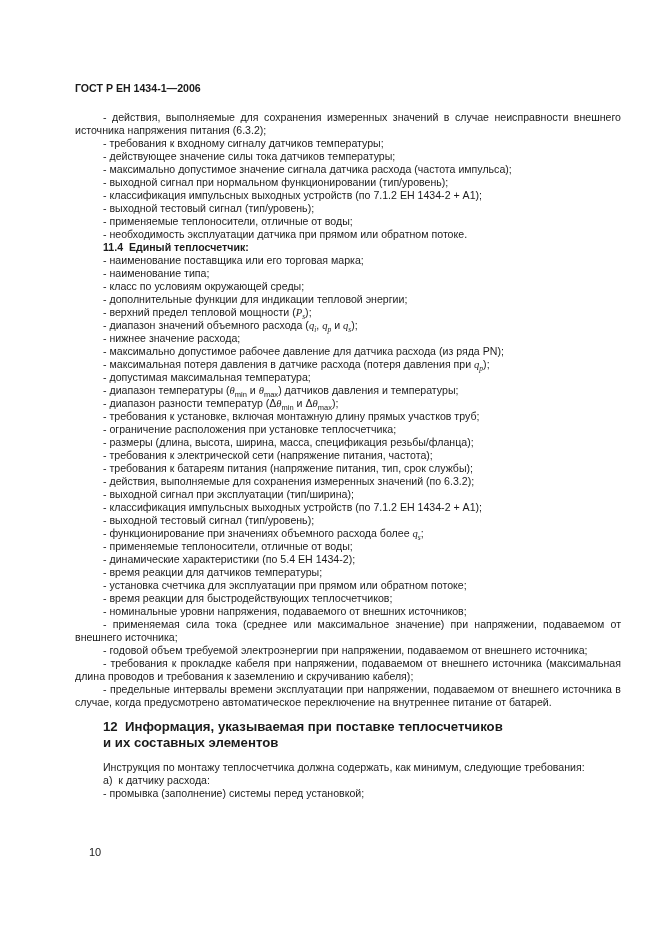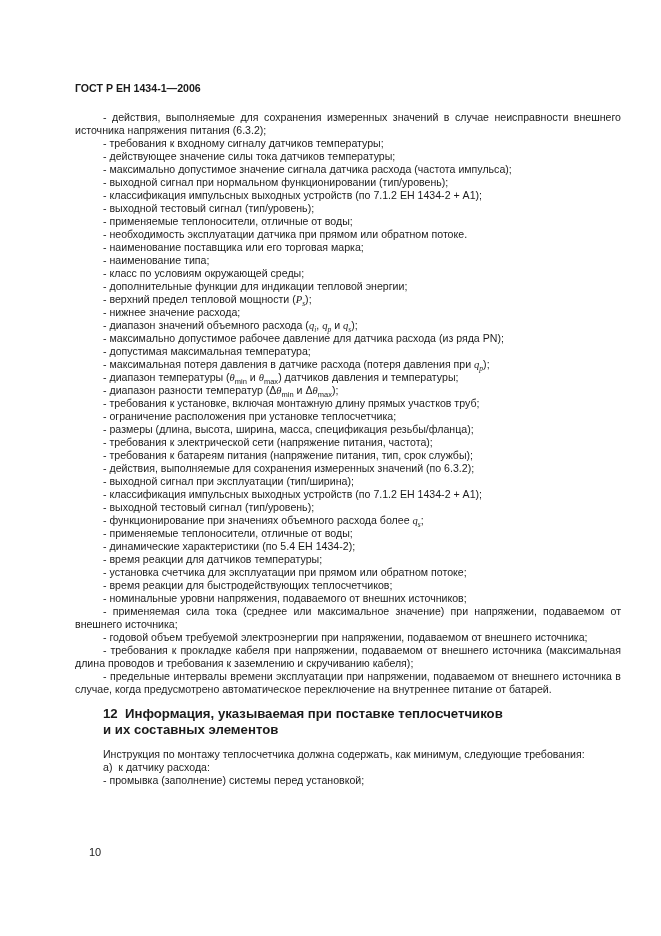--- a/index.html
+++ b/index.html
@@ -75,32 +75,33 @@
         <p>- требования к входному сигналу датчиков температуры;</p>
         <p>- действующее значение силы тока датчиков температуры;</p>
         <p>- максимально допустимое значение сигнала датчика расхода (частота импульса);</p>
         <p>- выходной сигнал при нормальном функционировании (тип/уровень);</p>
         <p>- классификация импульсных выходных устройств (по 7.1.2 ЕН 1434-2 + А1);</p>
         <p>- выходной тестовый сигнал (тип/уровень);</p>
         <p>- применяемые теплоносители, отличные от воды;</p>
         <p>- необходимость эксплуатации датчика при прямом или обратном потоке.</p>
       </div>
 
+    <h3 class="sub-heading">11.4&nbsp; Единый теплосчетчик:</h3>
 
     <div class="body-text">
         <p>- наименование поставщика или его торговая марка;</p>
         <p>- наименование типа;</p>
         <p>- класс по условиям окружающей среды;</p>
         <p>- дополнительные функции для индикации тепловой энергии;</p>
         <p>- верхний предел тепловой мощности (<span class="it">P</span><span class="it sub">s</span>);</p>
+        <p>- диапазон значений объемного расхода (<span class="it">q</span><span class="it sub">i</span>, <span class="it">q</span><span class="it sub">p</span> и <span class="it">q</span><span class="it sub">s</span>);</p>
         <p>- нижнее значение расхода;</p>
-        <p>- диапазон значений объемного расхода (<span class="it">q</span><span class="it sub">i</span>, <span class="it">q</span><span class="it sub">p</span> и <span class="it">q</span><span class="it sub">s</span>);</p>
         <p>- максимально допустимое рабочее давление для датчика расхода (из ряда PN);</p>
+        <p>- максимальная потеря давления в датчике расхода (потеря давления при <span class="it">q</span><span class="it sub">p</span>);</p>
         <p>- допустимая максимальная температура;</p>
-        <p>- максимальная потеря давления в датчике расхода (потеря давления при <span class="it">q</span><span class="it sub">p</span>);</p>
         <p>- диапазон температуры (<span class="it">θ</span><span class="sub">min</span> и <span class="it">θ</span><span class="sub">max</span>) датчиков давления и температуры;</p>
         <p>- диапазон разности температур (Δ<span class="it">θ</span><span class="sub">min</span> и Δ<span class="it">θ</span><span class="sub">max</span>);</p>
         <p>- требования к установке, включая монтажную длину прямых участков труб;</p>
         <p>- ограничение расположения при установке теплосчетчика;</p>
         <p>- размеры (длина, высота, ширина, масса, спецификация резьбы/фланца);</p>
         <p>- требования к электрической сети (напряжение питания, частота);</p>
         <p>- требования к батареям питания (напряжение питания, тип, срок службы);</p>
         <p>- действия, выполняемые для сохранения измеренных значений (по 6.3.2);</p>
         <p>- выходной сигнал при эксплуатации (тип/ширина);</p>
         <p>- классификация импульсных выходных устройств (по 7.1.2 ЕН 1434-2 + А1);</p>

